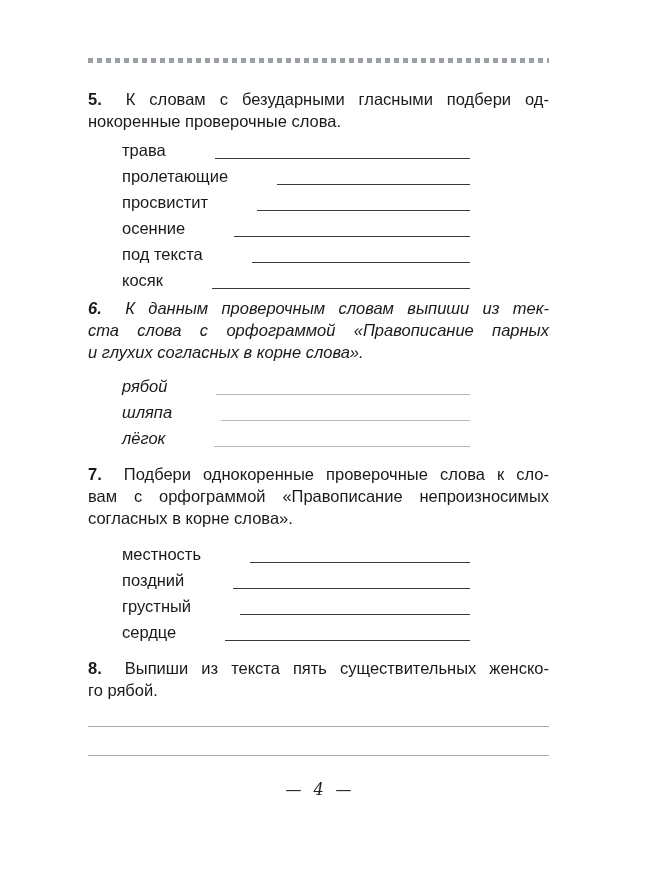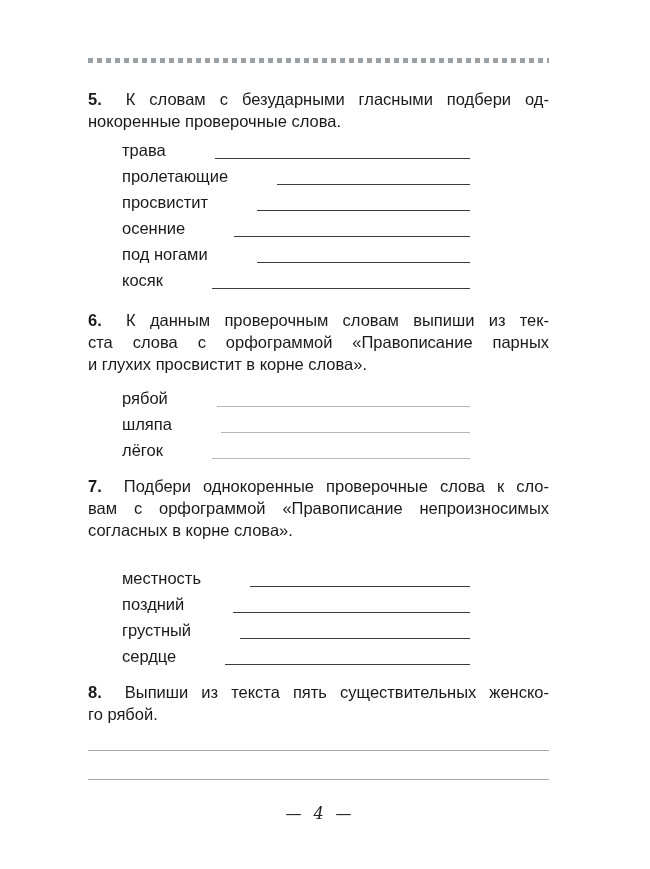--- a/index.html
+++ b/index.html
@@ -28,24 +28,24 @@
   .num { font-weight:bold; margin-right:10px; }
 
   .words { margin-left:34px; width:348px; font-size:16.5px; }
   .word-row { display:flex; align-items:flex-end; height:26px; line-height:26px;gap:40px; }
   .word-row .w { white-space:nowrap; padding-right:9px; }
   .word-row .blank { flex:1 1 auto; margin-bottom:4px; }
   .words.dark .blank { border-bottom:1.5px solid var(--blank-dark,#3a3a3a); }
   .words.light .blank { border-bottom:1px solid var(--blank-light,#b5b8ba); }
 
   .ex5-words { margin-top:5px; }
-  .ex6 { margin-top:16px; }
+  .ex6 { margin-top:4px;font-style:italic; }
   .ex6-words { margin-top:10px; }
   .ex7 { margin-top:12px; }
-  .ex7-words { margin-top:24px;text-align:right; }
+  .ex7-words { margin-top:12px;text-align:right; }
   .ex8 { margin-top:12px; }
 
   .answer-lines { margin-top:25px; }
   .answer-line { height:0; border-top:1px solid var(--answer-line,#a6a9ab); }
   .answer-line + .answer-line { margin-top:28px; }
 
   .footer {
     margin-top:24px;
     text-align:center;
     font-family:"DejaVu Serif", serif;
@@ -81,38 +81,38 @@
       </div>
       <div class="word-row">
         <span class="w">просвистит</span>
         <span class="blank"></span>
       </div>
       <div class="word-row">
         <span class="w">осенние</span>
         <span class="blank"></span>
       </div>
       <div class="word-row">
-        <span class="w">под ногами</span>
+        <span class="w">под текста</span>
         <span class="blank"></span>
       </div>
       <div class="word-row">
         <span class="w">косяк</span>
         <span class="blank"></span>
       </div>
     </div>
   </section>
 
   <section class="ex6">
     <div class="para">
       <div class="line j">
         <span class="num">6.</span>
         <span>К данным проверочным словам выпиши из тек-</span>
       </div>
       <div class="line j">ста слова с орфограммой «Правописание парных</div>
-      <div class="line">и глухих просвистит в корне слова».</div>
+      <div class="line">и глухих согласных в корне слова».</div>
     </div>
     <div class="words light ex6-words">
       <div class="word-row">
         <span class="w">рябой</span>
         <span class="blank"></span>
       </div>
       <div class="word-row">
         <span class="w">шляпа</span>
         <span class="blank"></span>
       </div>

